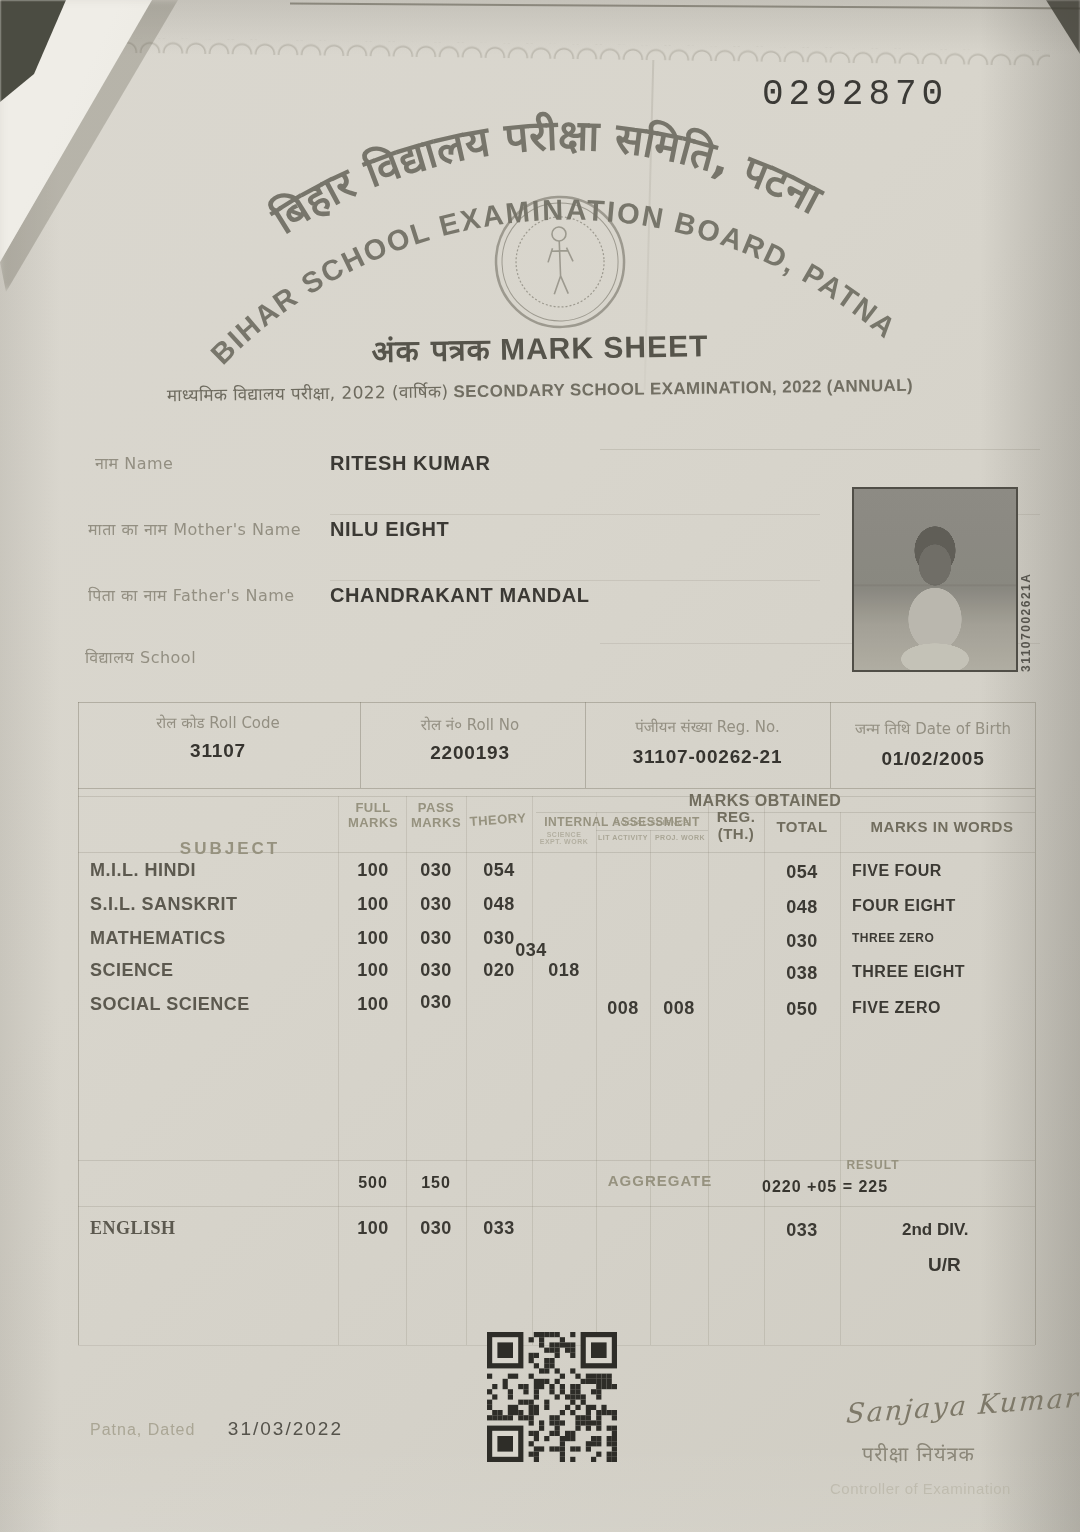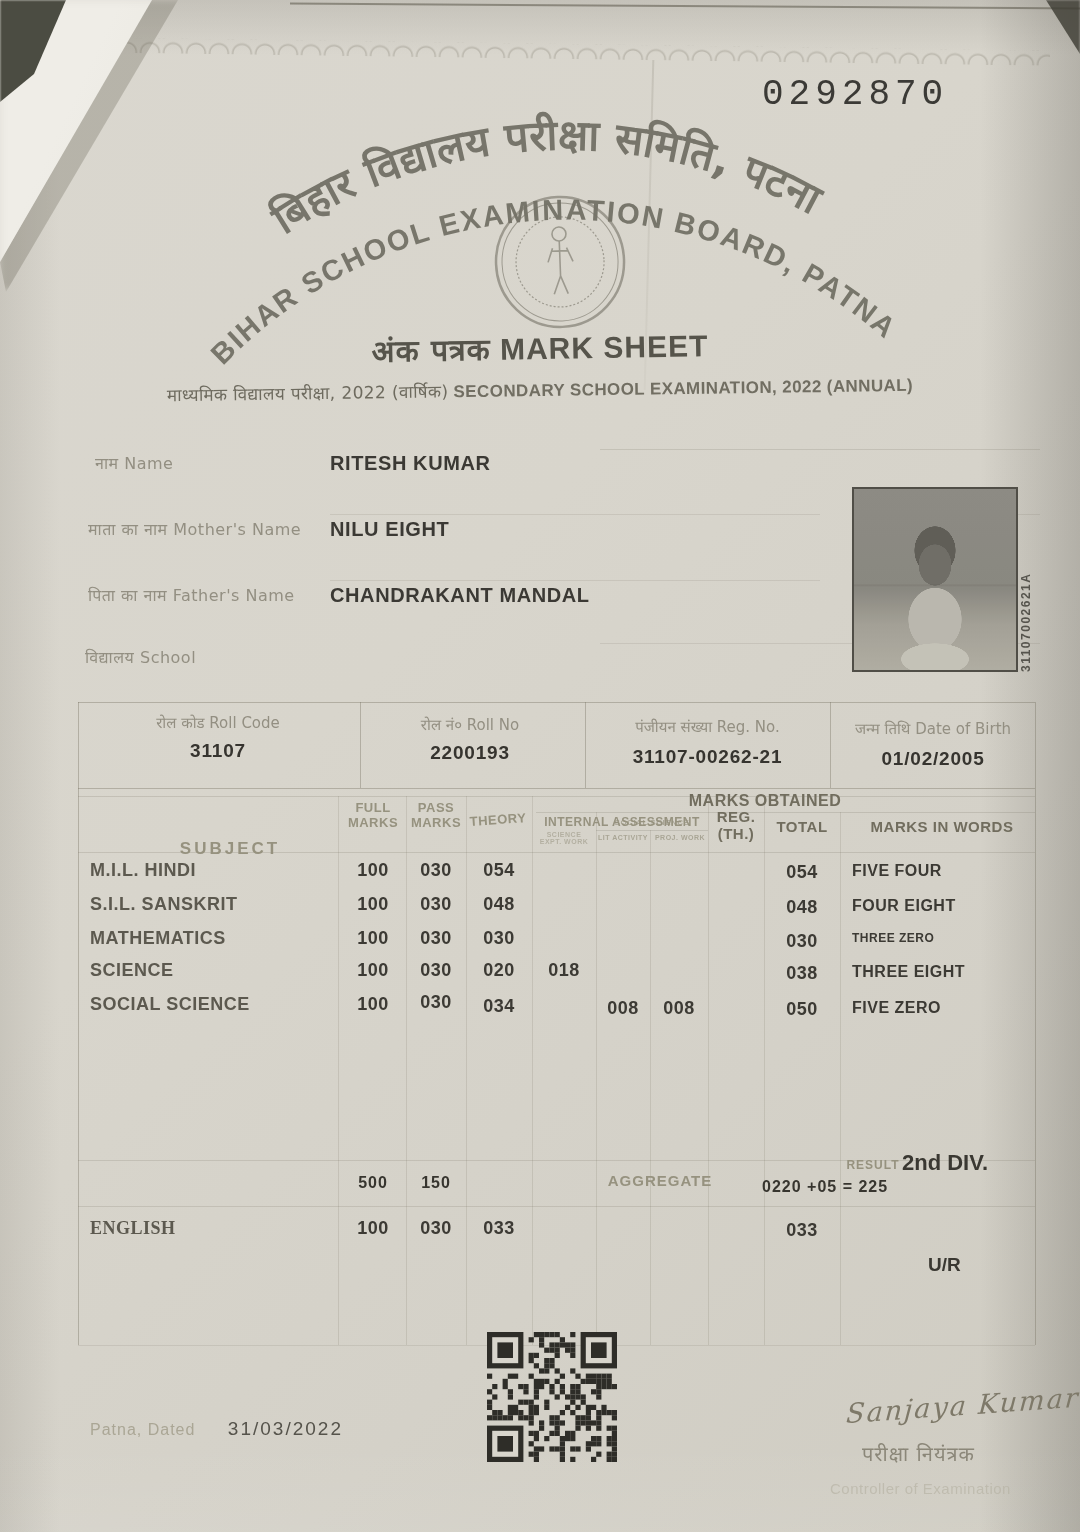--- a/index.html
+++ b/index.html
@@ -249,21 +249,21 @@
     <div class="cell c-pass" style="top:960px;">030</div>
     <div class="cell c-theory" style="top:960px;">020</div>
     <div class="cell c-expt" style="top:960px;">018</div>
     <div class="cell c-total" style="top:963px;">038</div>
     <div class="cell c-words" style="top:963px;font-size:16px;">THREE EIGHT</div>
   </div>
   <div>
     <div class="cell c-sub subj-name" style="top:994px;">SOCIAL SCIENCE</div>
     <div class="cell c-full" style="top:994px;">100</div>
     <div class="cell c-pass" style="top:992px;">030</div>
-    <div class="cell c-theory" style="top:996px;">034</div>
+    <div class="cell c-theory" style="top:940px;padding-left:32px;">034</div>
     <div class="cell c-lit" style="top:998px;">008</div>
     <div class="cell c-proj" style="top:998px;">008</div>
     <div class="cell c-total" style="top:999px;">050</div>
     <div class="cell c-words" style="top:999px;font-size:16px;">FIVE ZERO</div>
   </div>
 
   <div class="hline" style="left:78px;top:1160px;width:957px;opacity:.5;"></div>
   <div class="hline" style="left:78px;top:1206px;width:957px;opacity:.5;"></div>
   <div class="hline" style="left:78px;top:1345px;width:957px;opacity:.4;"></div>
 
@@ -273,21 +273,21 @@
   <div class="th-faint" style="left:828px;top:1158px;width:90px;font-size:12px;letter-spacing:1px;">RESULT</div>
   <div class="abs agg-val" style="left:762px;top:1178px;width:230px;">0220 +05  =  225</div>
 
   <div>
     <div class="cell c-sub subj-name" style="top:1218px;font-family:Liberation Serif, serif;">ENGLISH</div>
     <div class="cell c-full" style="top:1218px;">100</div>
     <div class="cell c-pass" style="top:1218px;">030</div>
     <div class="cell c-theory" style="top:1218px;">033</div>
     <div class="cell c-total" style="top:1220px;">033</div>
   </div>
-  <div class="abs" style="left:902px;top:1150px;font-size:22px;font-weight:600;color:#3a3832;">2nd DIV.</div>
+  <div class="abs" style="left:902px;top:1220px;font-size:17px;font-weight:600;color:#3a3832;">2nd DIV.</div>
   <div class="abs" style="left:928px;top:1254px;font-size:19px;font-weight:600;color:#3a3832;">U/R</div>
 
   <div class="date-row">
     <span class="lbl">Patna, Dated</span>
     <span class="val">31/03/2022</span>
   </div>
 
   <svg class="qr" viewBox="0 0 125 125" id="qr-svg">
       <rect x="45" y="0" width="5" height="5" fill="#2e2d28"></rect>
       <rect x="50" y="0" width="5" height="5" fill="#2e2d28"></rect>

